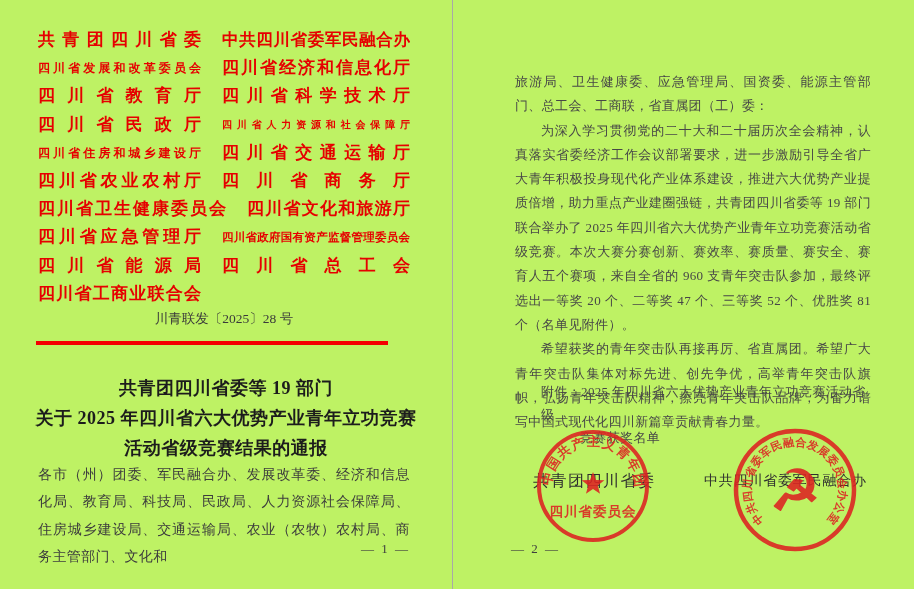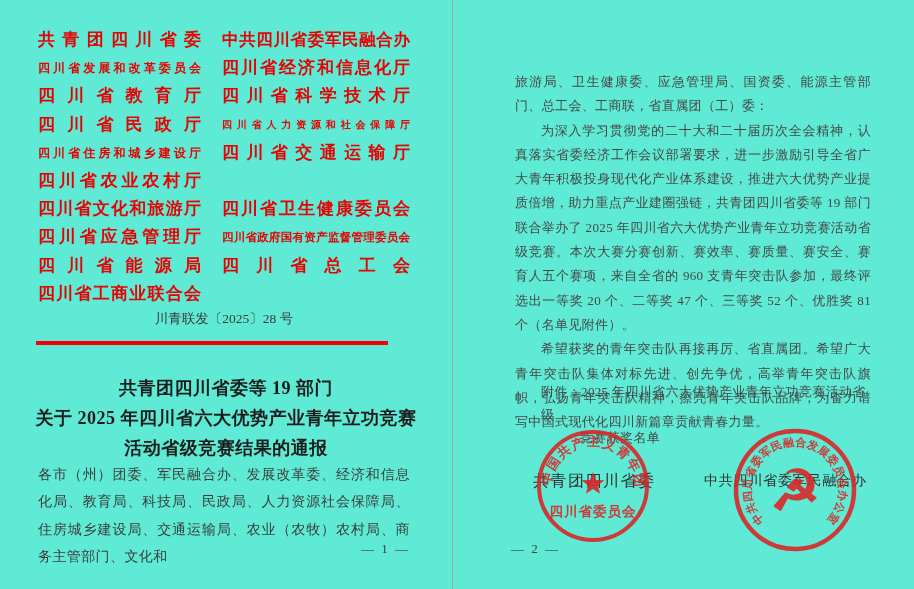--- a/index.html
+++ b/index.html
@@ -1,16 +1,16 @@
 <!DOCTYPE html>
 <html><head>
 <meta charset="utf-8">
 <style>
   html,body{margin:0;padding:0;background:#ffffff;}
-  .canvas{position:relative;width:914px;height:589px;background:#5eead4;overflow:hidden;
+  .canvas{position:relative;width:914px;height:589px;background:#bef264;overflow:hidden;
           font-family:"Liberation Serif","DejaVu Serif",serif;}
   .page{position:absolute;top:0;height:589px;}
   .page-left{left:0;width:453px;}
   .page-right{left:453px;width:461px;}
   .divider{position:absolute;left:452px;top:0;width:1px;height:589px;background:#a8a8a8;}
 
   
   .org-table{position:absolute;left:38px;top:26px;width:372px;}
   .org-row{display:flex;justify-content:space-between;height:28.2px;}
   .org-cell{color:#e60000;font-weight:700;font-size:17px;line-height:28.2px;
@@ -83,24 +83,25 @@
       <div class="org-row">
         <div class="org-cell cL">四川省民政厅</div>
         <div class="org-cell cR fit-c">四川省人力资源和社会保障厅</div>
       </div>
       <div class="org-row">
         <div class="org-cell cL fit-b">四川省住房和城乡建设厅</div>
         <div class="org-cell cR">四川省交通运输厅</div>
       </div>
       <div class="org-row">
         <div class="org-cell cL">四川省农业农村厅</div>
+        <div class="org-cell cR">四川省商务厅</div>
       </div>
       <div class="org-row">
+        <div class="org-cell cR">四川省卫生健康委员会</div>
         <div class="org-cell cL">四川省文化和旅游厅</div>
-        <div class="org-cell cR">四川省卫生健康委员会</div>
       </div>
       <div class="org-row">
         <div class="org-cell cL">四川省应急管理厅</div>
         <div class="org-cell cR fit-d">四川省政府国有资产监督管理委员会</div>
       </div>
       <div class="org-row">
         <div class="org-cell cL">四川省能源局</div>
         <div class="org-cell cR">四川省总工会</div>
       </div>
       <div class="org-row">

